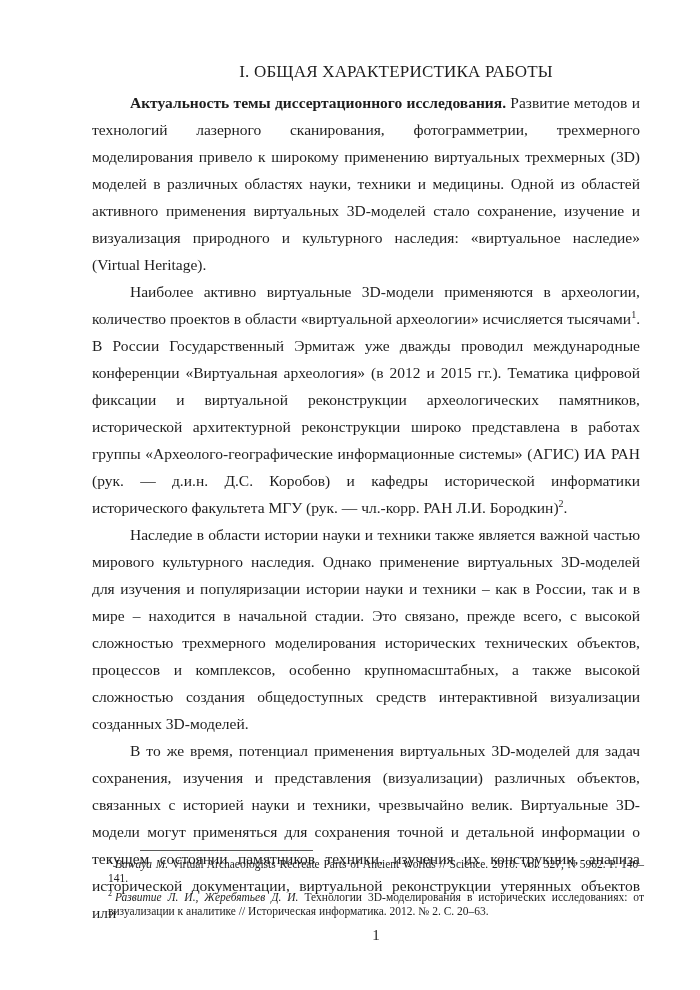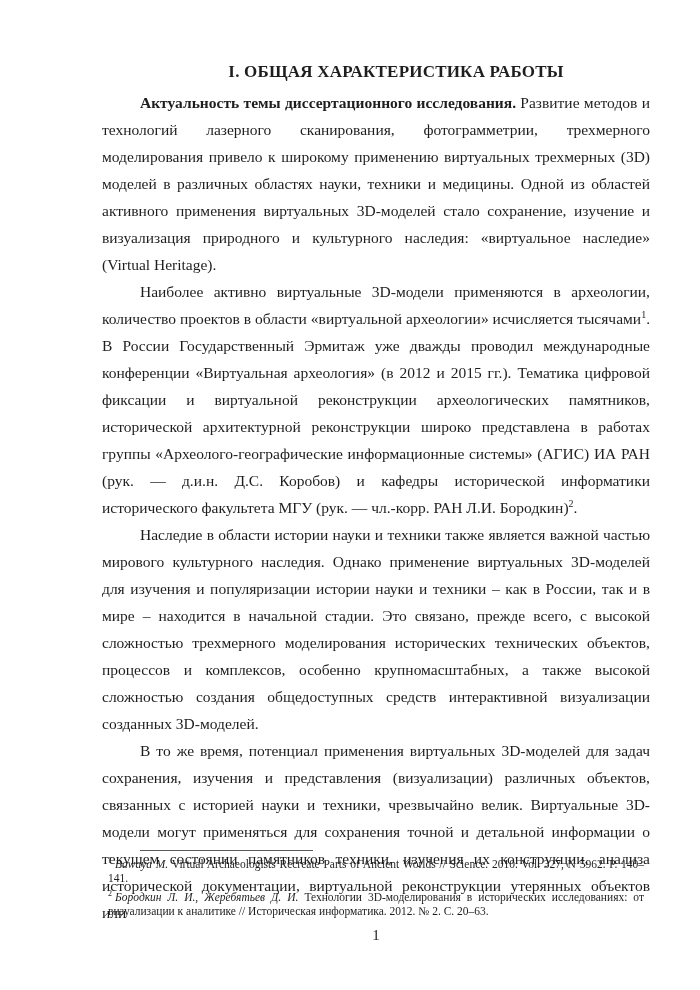--- a/index.html
+++ b/index.html
@@ -11,29 +11,29 @@
     font-family: "Liberation Serif", "DejaVu Serif", serif;
     color: #1e1e1e;
     overflow: hidden;
   }
   .section-title {
     position: absolute;
     top: 62px;
     left: 122px;
     width: 548px;
     text-align: center;
-    font-weight: bold;
+    font-weight: normal;
     font-size: 17px;
     letter-spacing: 0.2px;
     white-space: nowrap;
   }
   .body-text {
     position: absolute;
     top: 89px;
-    left: 102px;
+    left: 92px;
     width: 548px;
     font-size: 15.5px;
     line-height: 27px;
     text-align: justify;
   }
   .body-text p {
     margin: 0;
     text-indent: 38px;
   }
   .body-text .lead { font-weight: bold; }
@@ -88,18 +88,18 @@
     <p>Наследие в области истории науки и техники также является важной частью мирового культурного наследия. Однако применение виртуальных 3D-моделей для изучения и популяризации истории науки и техники – как в России, так и в мире – находится в начальной стадии. Это связано, прежде всего, с высокой сложностью трехмерного моделирования исторических технических объектов, процессов и комплексов, особенно крупномасштабных, а также высокой сложностью создания общедоступных средств интерактивной визуализации созданных 3D-моделей.</p>
 
     <p>В то же время, потенциал применения виртуальных 3D-моделей для задач сохранения, изучения и представления (визуализации) различных объектов, связанных с историей науки и техники, чрезвычайно велик. Виртуальные 3D-модели могут применяться для сохранения точной и детальной информации о текущем состоянии памятников техники, изучения их конструкции, анализа исторической документации, виртуальной реконструкции утерянных объектов или</p>
   </div>
 
   <div class="footnotes">
     <div class="fn-separator"></div>
 
     <p><sup>1</sup><span class="fn-author">Bawaya M.</span><span> Virtual Archaeologists Recreate Parts of Ancient Worlds // Science. 2010. Vol. 327, N 5962. P. 140–141.</span></p>
 
-    <p><sup>2</sup><span class="fn-author">Бородкин Л. И., Жеребятьев Д. И.</span><span> Технологии 3D-моделирования в исторических исследованиях: от визуализации к аналитике // Историческая информатика. 2012. № 2. С. 20–63.</span></p>
+    <p><sup>2</sup><span class="fn-author">Развитие Л. И., Жеребятьев Д. И.</span><span> Технологии 3D-моделирования в исторических исследованиях: от визуализации к аналитике // Историческая информатика. 2012. № 2. С. 20–63.</span></p>
   </div>
 
   <div class="page-number">1</div>
 
 </div>
 
 </body></html>

